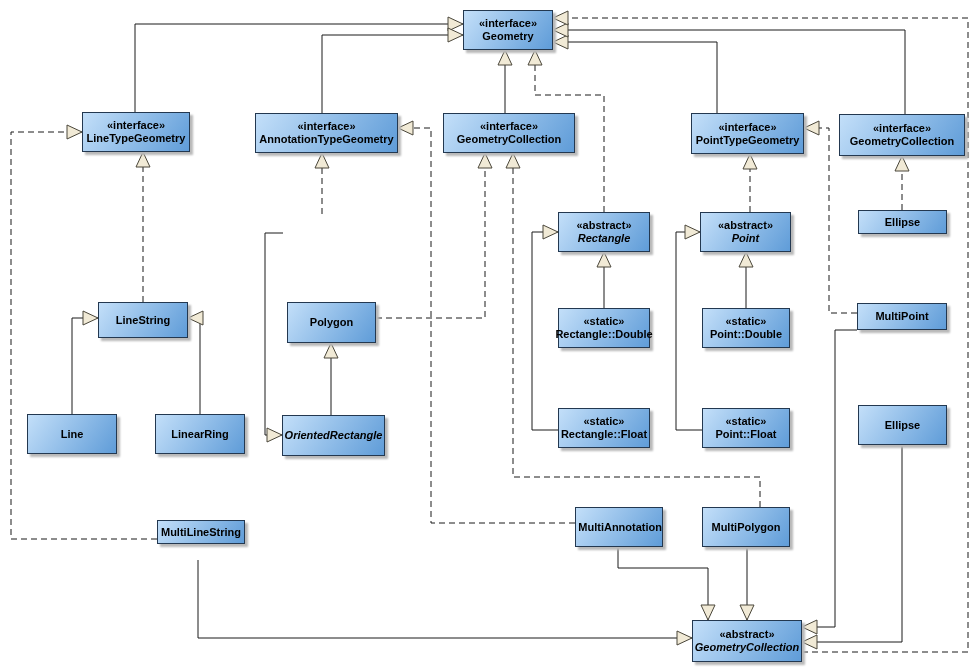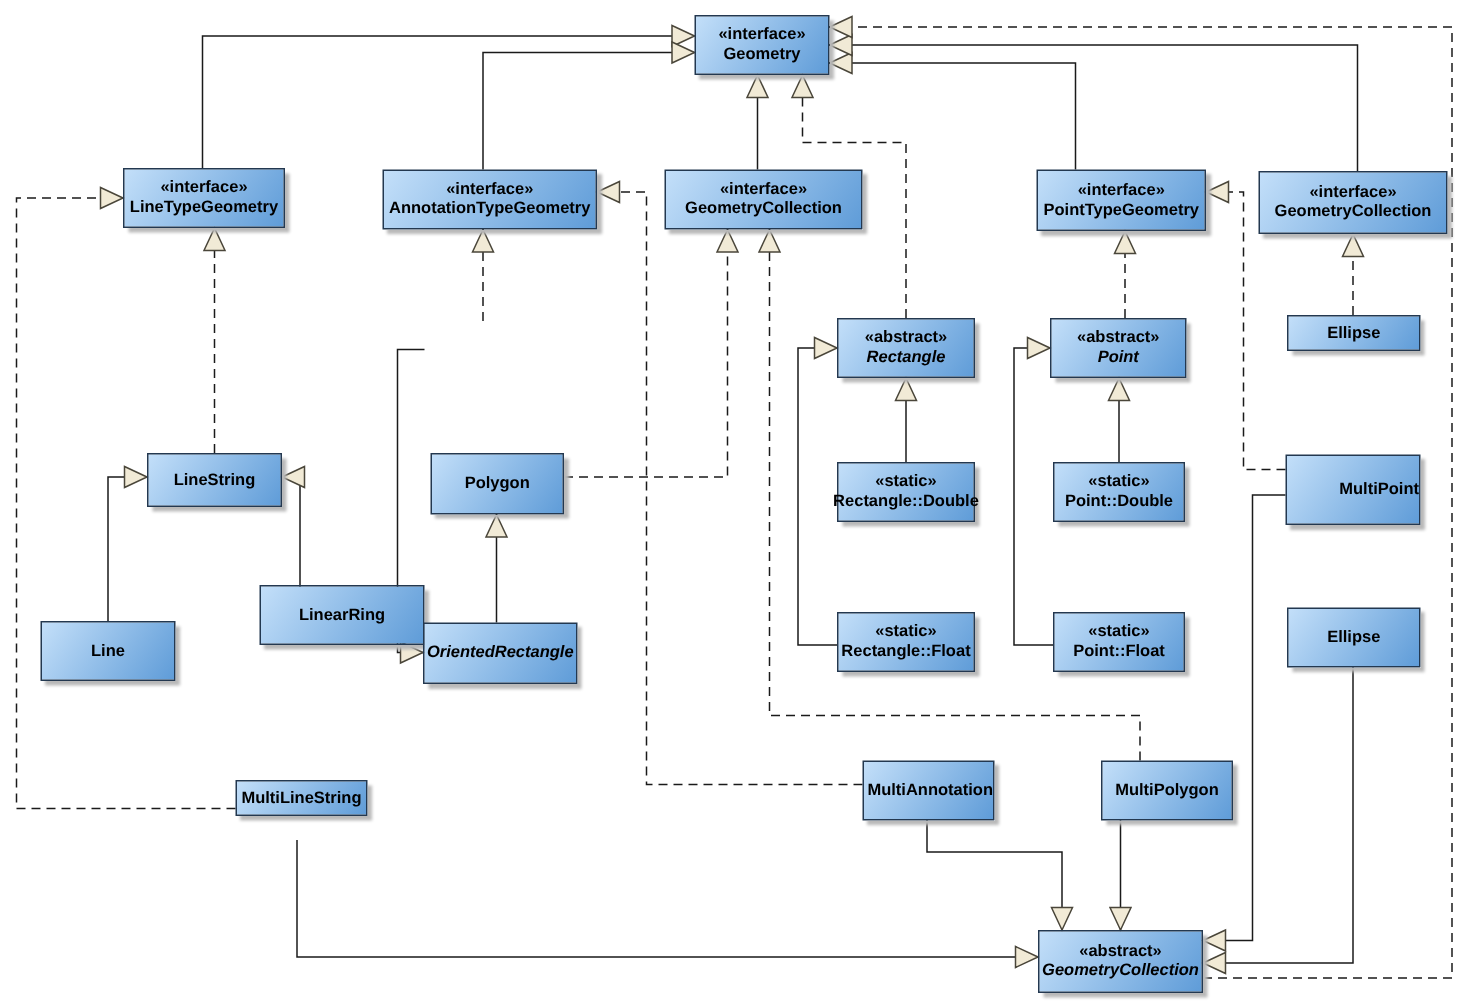--- a/index.html
+++ b/index.html
@@ -187,27 +187,27 @@
       <div class="cname">Polygon</div>
     </div>
     <div class="node" style="left: 558px; top: 308px; width: 92px; height: 40px; border: 1px solid rgb(35, 56, 80); background: linear-gradient(125deg, rgb(195, 223, 249) 0%, rgb(95, 156, 216) 100%);">
       <div class="stereo">«static»</div>
       <div class="cname">Rectangle::Double</div>
     </div>
     <div class="node" style="left: 702px; top: 308px; width: 88px; height: 40px; border: 1px solid rgb(35, 56, 80); background: linear-gradient(125deg, rgb(195, 223, 249) 0%, rgb(95, 156, 216) 100%);">
       <div class="stereo">«static»</div>
       <div class="cname">Point::Double</div>
     </div>
-    <div class="node" style="left: 857px; top: 303px; width: 90px; height: 47px; border: 1px solid rgb(35, 56, 80); background: linear-gradient(125deg, rgb(195, 223, 249) 0%, rgb(95, 156, 216) 100%); align-items: flex-end;">
+    <div class="node" style="left: 857px; top: 303px; width: 90px; height: 27px; border: 1px solid rgb(35, 56, 80); background: linear-gradient(125deg, rgb(195, 223, 249) 0%, rgb(95, 156, 216) 100%);">
       <div class="cname">MultiPoint</div>
     </div>
     <div class="node" style="left: 27px; top: 414px; width: 90px; height: 40px; border: 1px solid rgb(35, 56, 80); background: linear-gradient(125deg, rgb(195, 223, 249) 0%, rgb(95, 156, 216) 100%);">
       <div class="cname">Line</div>
     </div>
-    <div class="node" style="left: 155px; top: 390px; width: 110px; height: 40px; border: 1px solid rgb(35, 56, 80); background: linear-gradient(125deg, rgb(195, 223, 249) 0%, rgb(95, 156, 216) 100%); margin-left: 18px;">
+    <div class="node" style="left: 155px; top: 414px; width: 90px; height: 40px; border: 1px solid rgb(35, 56, 80); background: linear-gradient(125deg, rgb(195, 223, 249) 0%, rgb(95, 156, 216) 100%);">
       <div class="cname">LinearRing</div>
     </div>
     <div class="node" style="left: 282px; top: 415px; width: 103px; height: 41px; border: 1px solid rgb(35, 56, 80); background: linear-gradient(125deg, rgb(195, 223, 249) 0%, rgb(95, 156, 216) 100%);">
       <div class="cname it">OrientedRectangle</div>
     </div>
     <div class="node" style="left: 558px; top: 408px; width: 92px; height: 40px; border: 1px solid rgb(35, 56, 80); background: linear-gradient(125deg, rgb(195, 223, 249) 0%, rgb(95, 156, 216) 100%);">
       <div class="stereo">«static»</div>
       <div class="cname">Rectangle::Float</div>
     </div>
     <div class="node" style="left: 702px; top: 408px; width: 88px; height: 40px; border: 1px solid rgb(35, 56, 80); background: linear-gradient(125deg, rgb(195, 223, 249) 0%, rgb(95, 156, 216) 100%);">
@@ -216,20 +216,20 @@
     </div>
     <div class="node" style="left: 858px; top: 405px; width: 89px; height: 40px; border: 1px solid rgb(35, 56, 80); background: linear-gradient(125deg, rgb(195, 223, 249) 0%, rgb(95, 156, 216) 100%);">
       <div class="cname">Ellipse</div>
     </div>
     <div class="node" style="left: 157px; top: 520px; width: 88px; height: 24px; border: 1px solid rgb(35, 56, 80); background: linear-gradient(125deg, rgb(195, 223, 249) 0%, rgb(95, 156, 216) 100%);">
       <div class="cname">MultiLineString</div>
     </div>
     <div class="node" style="left: 575px; top: 507px; width: 88px; height: 40px; border: 1px solid rgb(35, 56, 80); background: linear-gradient(125deg, rgb(195, 223, 249) 0%, rgb(95, 156, 216) 100%); align-items: flex-end;">
       <div class="cname">MultiAnnotation</div>
     </div>
-    <div class="node" style="left: 702px; top: 507px; width: 88px; height: 40px; border: 1px solid rgb(35, 56, 80); background: linear-gradient(125deg, rgb(195, 223, 249) 0%, rgb(95, 156, 216) 100%); margin-left: 32px;">
+    <div class="node" style="left: 702px; top: 507px; width: 88px; height: 40px; border: 1px solid rgb(35, 56, 80); background: linear-gradient(125deg, rgb(195, 223, 249) 0%, rgb(95, 156, 216) 100%);">
       <div class="cname">MultiPolygon</div>
     </div>
     <div class="node" style="left: 692px; top: 620px; width: 110px; height: 42px; border: 1px solid rgb(35, 56, 80); background: linear-gradient(125deg, rgb(195, 223, 249) 0%, rgb(95, 156, 216) 100%);">
       <div class="stereo">«abstract»</div>
       <div class="cname it">GeometryCollection</div>
     </div>
   </div>
 
 </body></html>

